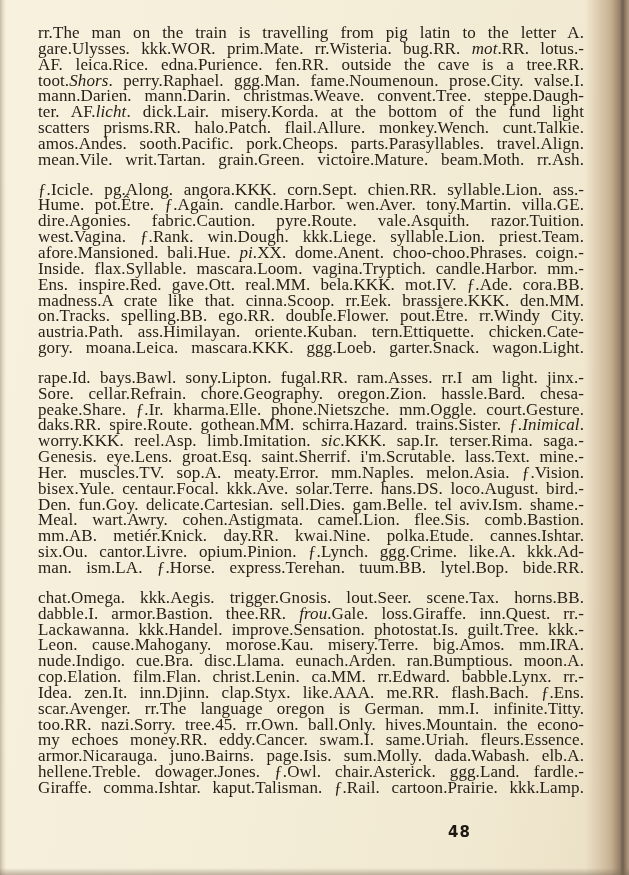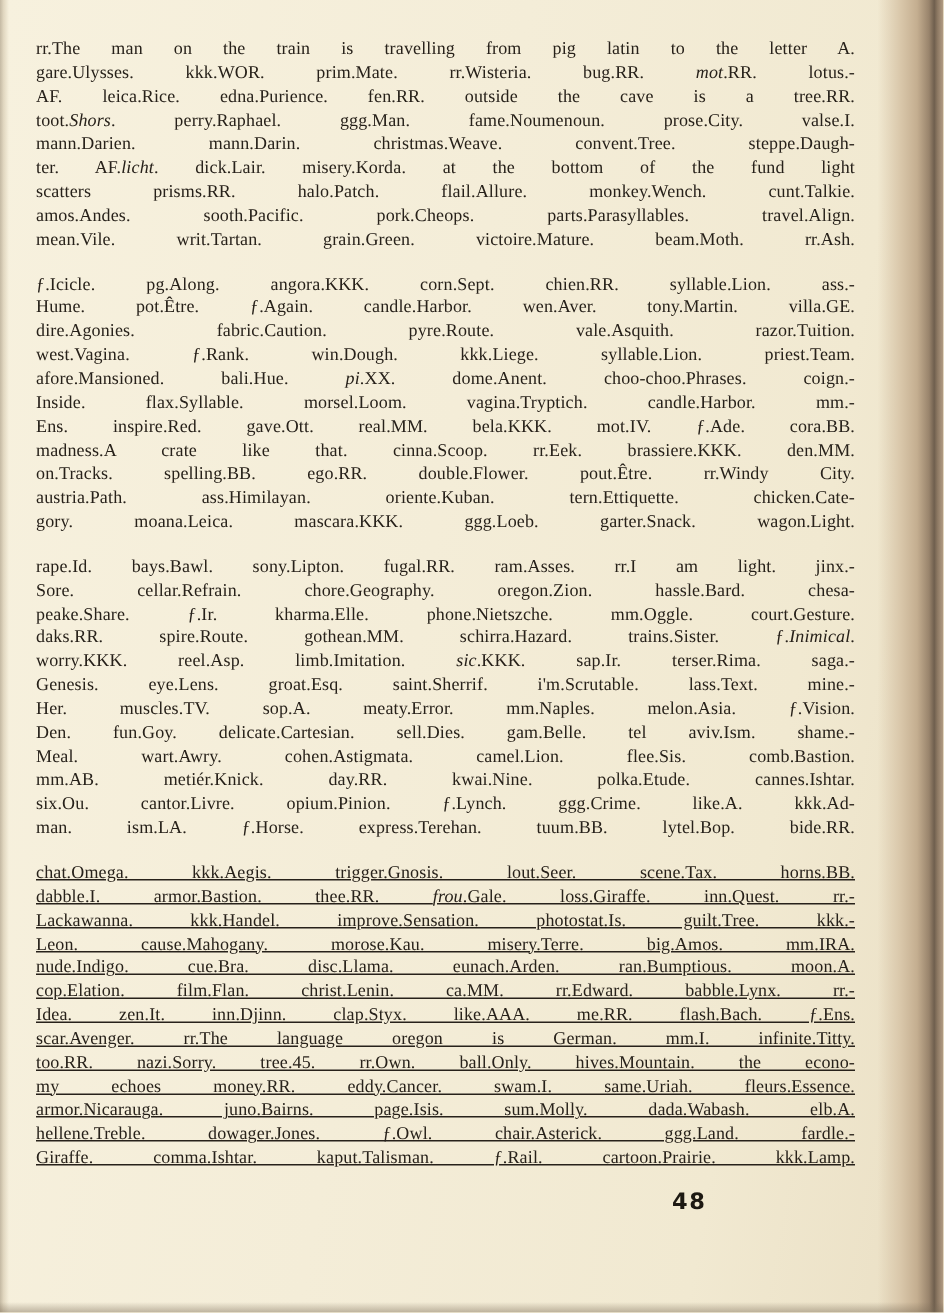--- a/index.html
+++ b/index.html
@@ -27,36 +27,36 @@
       #99846c 78%,
       #6f5f4e 86%,
       #8d7963 91%,
       #b49e86 100%);
   }
   .bottom-edge {
     position: absolute; left: 0; bottom: 0; width: 100%; height: 7px;
     background: linear-gradient(0deg, rgba(120,105,85,.45) 0%, rgba(120,105,85,0) 100%);
   }
   .text-block {
-    position: absolute; left: 24px; top: 25px; width: 546px;
+    position: absolute; left: 38px; top: 25px; width: 546px;
     color: #27211a;
-    font-size: 12px;
+    font-size: 17px;
     letter-spacing: 0.1px;
   }
   .paragraph { margin: 0 0 14px 0; }
-  .paragraph:last-child { margin-bottom: 4px; text-decoration: underline; }
+  .paragraph:last-child { margin-bottom: 4px; }
   .line {
     line-height: 15.85px;
     text-align: justify;
     text-align-last: justify;
     white-space: nowrap;
   }
   .line i { font-style: italic; }
   .page-number {
-    position: absolute; left: 448px; top: 792px;
+    position: absolute; left: 448px; top: 823px;
     font-family: "DejaVu Sans", sans-serif;
     font-weight: bold;
     font-size: 15px;
     color: #1d1912;
     letter-spacing: 1px;
   }
 </style>
 </head>
 <body>
 
@@ -72,35 +72,36 @@
         <div class="line"><span>scatters prisms.RR. halo.Patch. flail.Allure. monkey.Wench. cunt.Talkie.</span></div>
         <div class="line"><span>amos.Andes. sooth.Pacific. pork.Cheops. parts.Parasyllables. travel.Align.</span></div>
         <div class="line"><span>mean.Vile. writ.Tartan. grain.Green. victoire.Mature. beam.Moth. rr.Ash.</span></div>
       </div>
       <div class="paragraph">
         <div class="line"><span>ƒ.Icicle. pg.Along. angora.KKK. corn.Sept. chien.RR. syllable.Lion. ass.-</span></div>
         <div class="line"><span>Hume. pot.Être. ƒ.Again. candle.Harbor. wen.Aver. tony.Martin. villa.GE.</span></div>
         <div class="line"><span>dire.Agonies. fabric.Caution. pyre.Route. vale.Asquith. razor.Tuition.</span></div>
         <div class="line"><span>west.Vagina. ƒ.Rank. win.Dough. kkk.Liege. syllable.Lion. priest.Team.</span></div>
         <div class="line"><span>afore.Mansioned. bali.Hue. </span><i>pi</i><span>.XX. dome.Anent. choo-choo.Phrases. coign.-</span></div>
-        <div class="line"><span>Inside. flax.Syllable. morsel.Loom. vagina.Tryptich. candle.Harbor. mm.-</span></div>
+        <div class="line"><span>Inside. flax.Syllable. mascara.Loom. vagina.Tryptich. candle.Harbor. mm.-</span></div>
         <div class="line"><span>Ens. inspire.Red. gave.Ott. real.MM. bela.KKK. mot.IV. ƒ.Ade. cora.BB.</span></div>
         <div class="line"><span>madness.A crate like that. cinna.Scoop. rr.Eek. brassiere.KKK. den.MM.</span></div>
         <div class="line"><span>on.Tracks. spelling.BB. ego.RR. double.Flower. pout.Être. rr.Windy City.</span></div>
         <div class="line"><span>austria.Path. ass.Himilayan. oriente.Kuban. tern.Ettiquette. chicken.Cate-</span></div>
         <div class="line"><span>gory. moana.Leica. mascara.KKK. ggg.Loeb. garter.Snack. wagon.Light.</span></div>
       </div>
       <div class="paragraph">
         <div class="line"><span>rape.Id. bays.Bawl. sony.Lipton. fugal.RR. ram.Asses. rr.I am light. jinx.-</span></div>
         <div class="line"><span>Sore. cellar.Refrain. chore.Geography. oregon.Zion. hassle.Bard. chesa-</span></div>
         <div class="line"><span>peake.Share. ƒ.Ir. kharma.Elle. phone.Nietszche. mm.Oggle. court.Gesture.</span></div>
         <div class="line"><span>daks.RR. spire.Route. gothean.MM. schirra.Hazard. trains.Sister. ƒ.</span><i>Inimical</i><span>.</span></div>
         <div class="line"><span>worry.KKK. reel.Asp. limb.Imitation. </span><i>sic</i><span>.KKK. sap.Ir. terser.Rima. saga.-</span></div>
         <div class="line"><span>Genesis. eye.Lens. groat.Esq. saint.Sherrif. i'm.Scrutable. lass.Text. mine.-</span></div>
         <div class="line"><span>Her. muscles.TV. sop.A. meaty.Error. mm.Naples. melon.Asia. ƒ.Vision.</span></div>
+        <div class="line"><span>bisex.Yule. centaur.Focal. kkk.Ave. solar.Terre. hans.DS. loco.August. bird.-</span></div>
         <div class="line"><span>Den. fun.Goy. delicate.Cartesian. sell.Dies. gam.Belle. tel aviv.Ism. shame.-</span></div>
         <div class="line"><span>Meal. wart.Awry. cohen.Astigmata. camel.Lion. flee.Sis. comb.Bastion.</span></div>
         <div class="line"><span>mm.AB. metiér.Knick. day.RR. kwai.Nine. polka.Etude. cannes.Ishtar.</span></div>
         <div class="line"><span>six.Ou. cantor.Livre. opium.Pinion. ƒ.Lynch. ggg.Crime. like.A. kkk.Ad-</span></div>
         <div class="line"><span>man. ism.LA. ƒ.Horse. express.Terehan. tuum.BB. lytel.Bop. bide.RR.</span></div>
       </div>
       <div class="paragraph">
         <div class="line"><span>chat.Omega. kkk.Aegis. trigger.Gnosis. lout.Seer. scene.Tax. horns.BB.</span></div>
         <div class="line"><span>dabble.I. armor.Bastion. thee.RR. </span><i>frou</i><span>.Gale. loss.Giraffe. inn.Quest. rr.-</span></div>
         <div class="line"><span>Lackawanna. kkk.Handel. improve.Sensation. photostat.Is. guilt.Tree. kkk.-</span></div>

